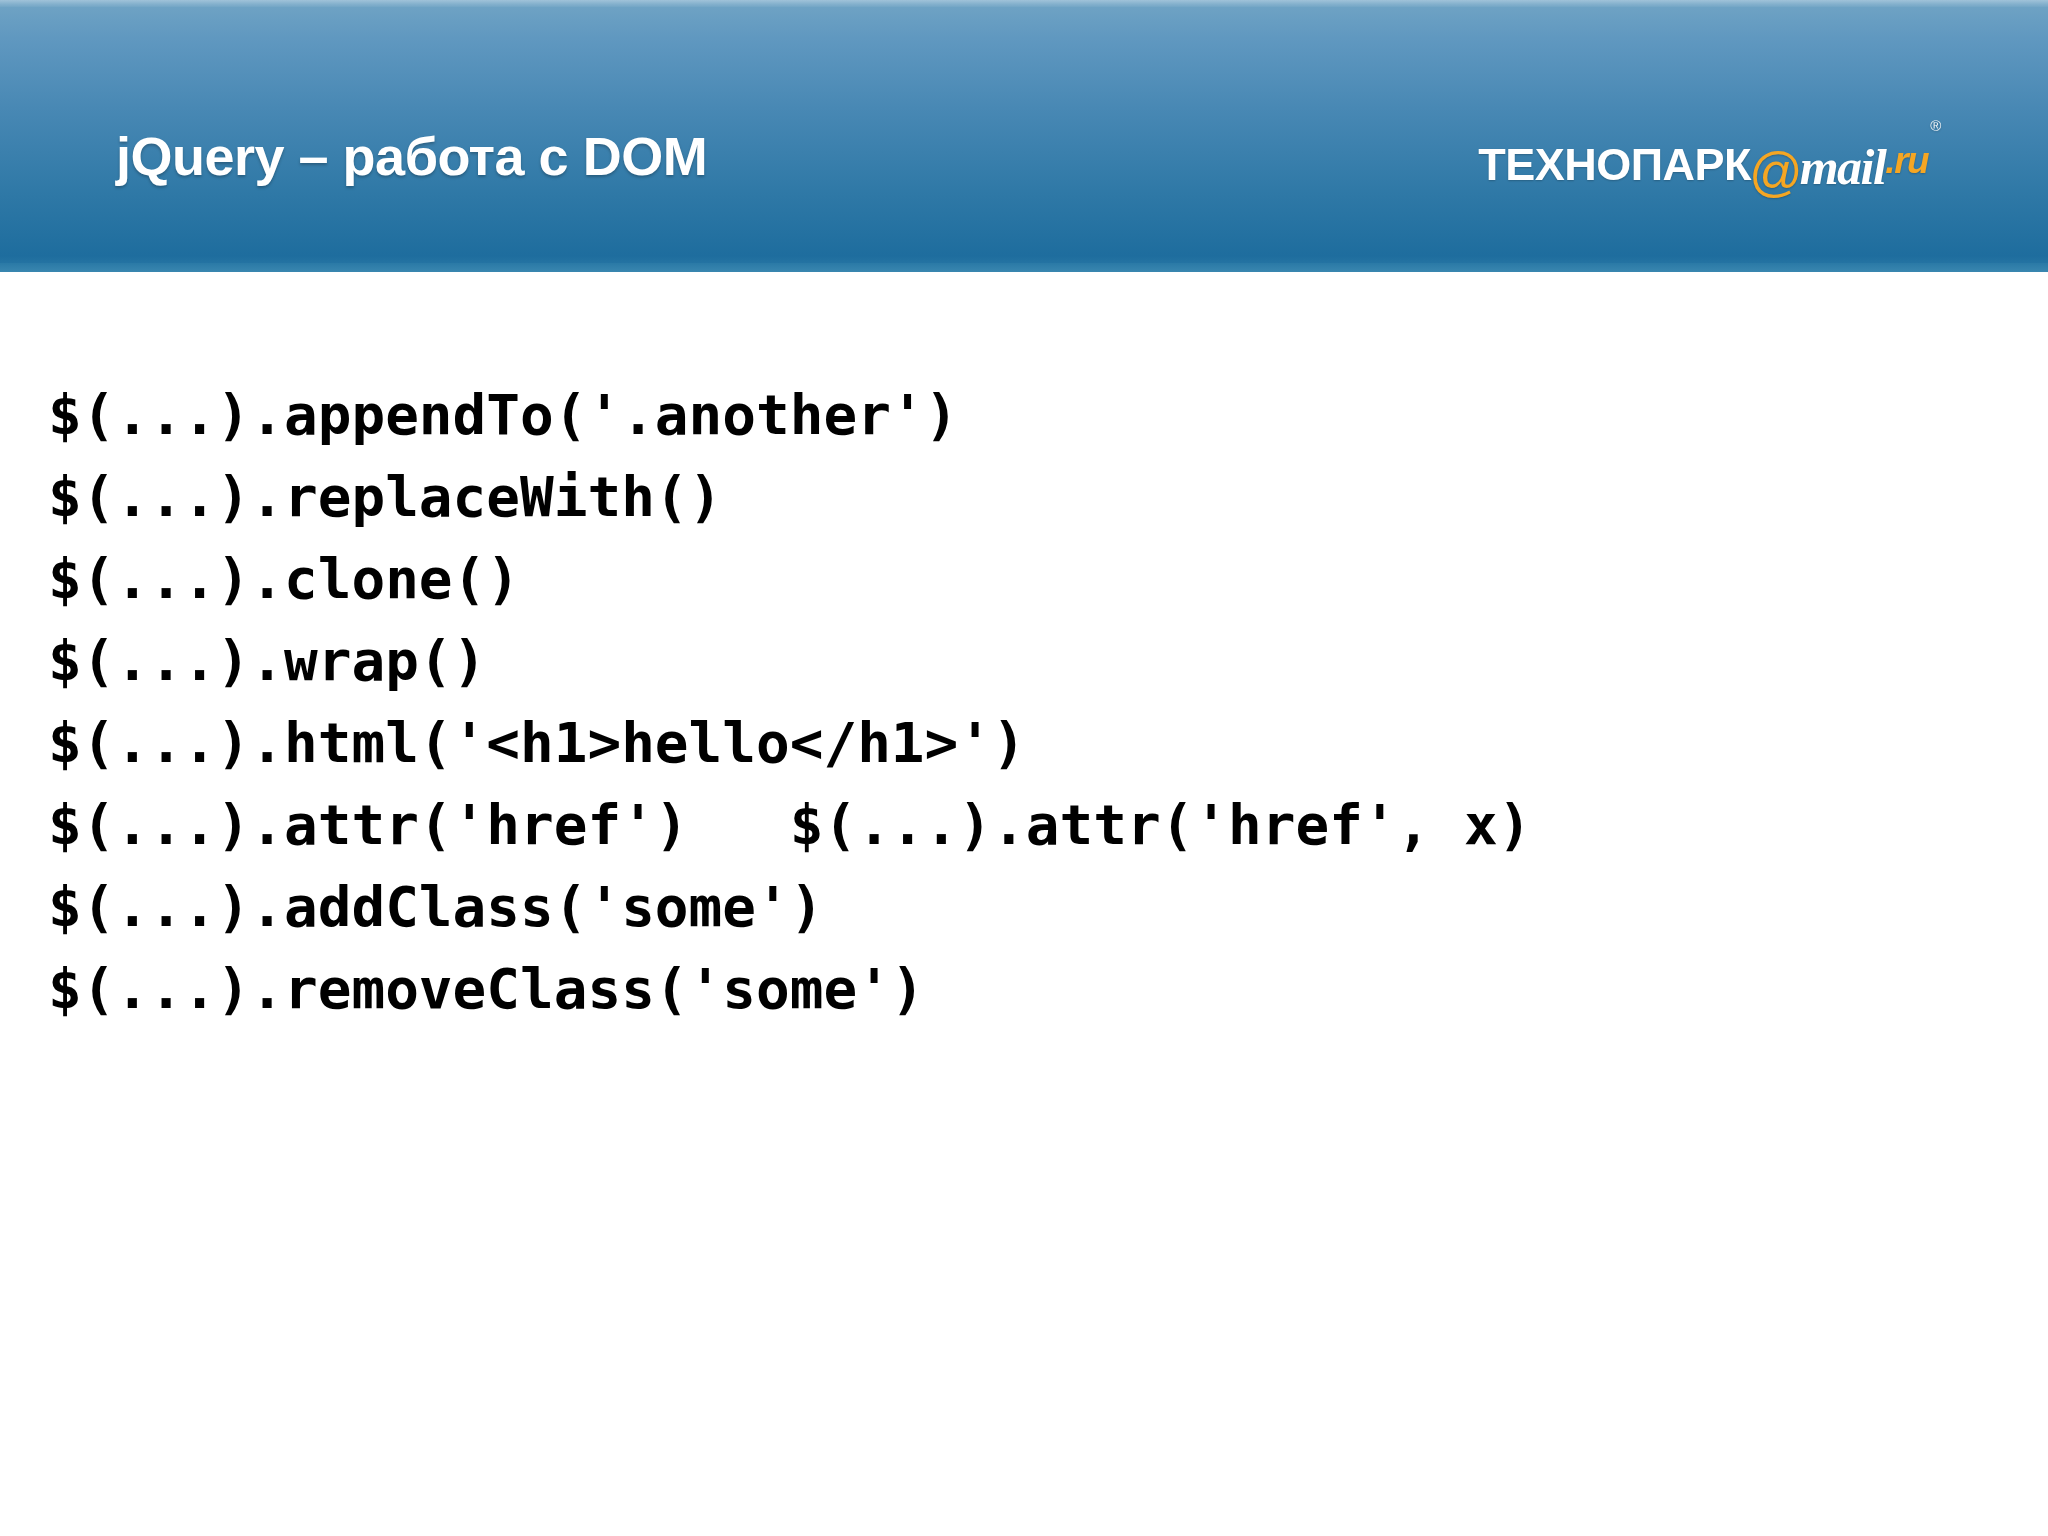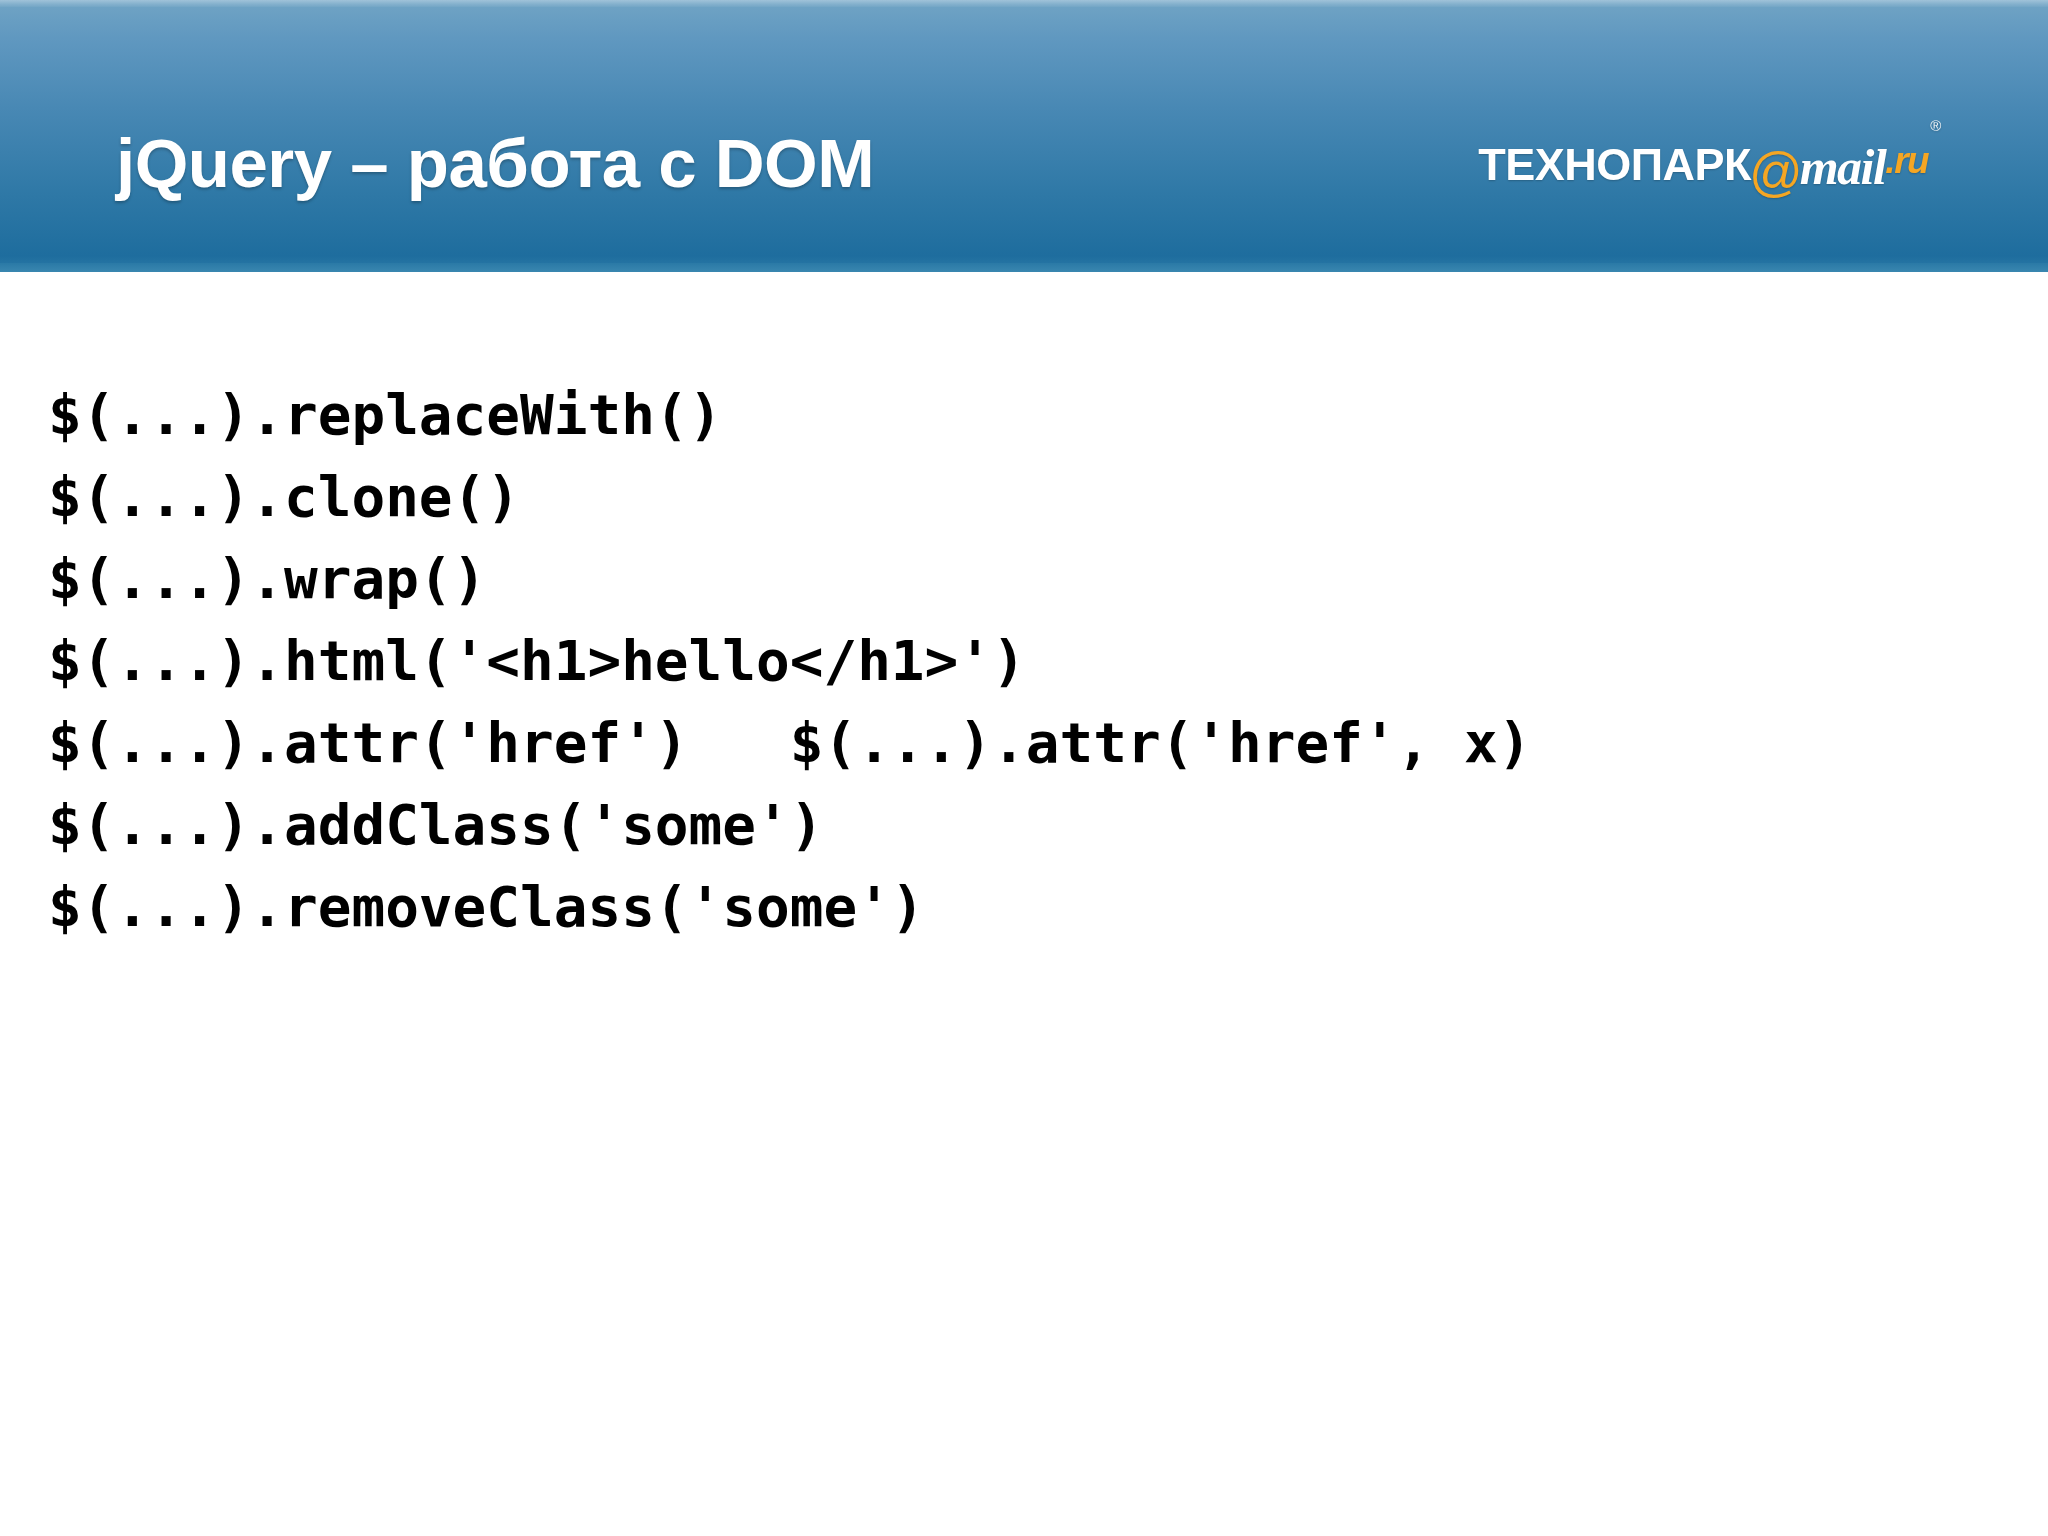--- a/index.html
+++ b/index.html
@@ -55,21 +55,21 @@
     background: linear-gradient(to bottom, #2a79a6, #3a87b0);
     pointer-events: none;
   }
 
   #header-title {
     position: absolute;
     left: 116px;
     top: 129px;
     font-family: "Liberation Sans", sans-serif;
     font-weight: bold;
-    font-size: 69px;
+    font-size: 54px;
     line-height: 1.0;
     letter-spacing: -0.5px;
     color: #ffffff;
     white-space: nowrap;
     text-shadow: 0 2px 3px rgba(0,0,0,0.25);
   }
 
   
   #brand-logo {
     position: absolute;
@@ -155,20 +155,21 @@
       <span class="logo-at">@</span>
       <span class="logo-mail">mail</span>
       <span class="logo-dotru">.ru</span>
       <span class="logo-reg">®</span>
     </div>
 
     <div class="header-bottom-edge"></div>
   </div>
 
   <div id="code-block">
+      <div class="code-line">$(...).appendTo('.another')</div>
       <div class="code-line">$(...).replaceWith()</div>
       <div class="code-line">$(...).clone()</div>
       <div class="code-line">$(...).wrap()</div>
       <div class="code-line">$(...).html('&lt;h1&gt;hello&lt;/h1&gt;')</div>
       <div class="code-line">$(...).attr('href')   $(...).attr('href', x)</div>
       <div class="code-line">$(...).addClass('some')</div>
       <div class="code-line">$(...).removeClass('some')</div>
     </div>
 
 </div>

